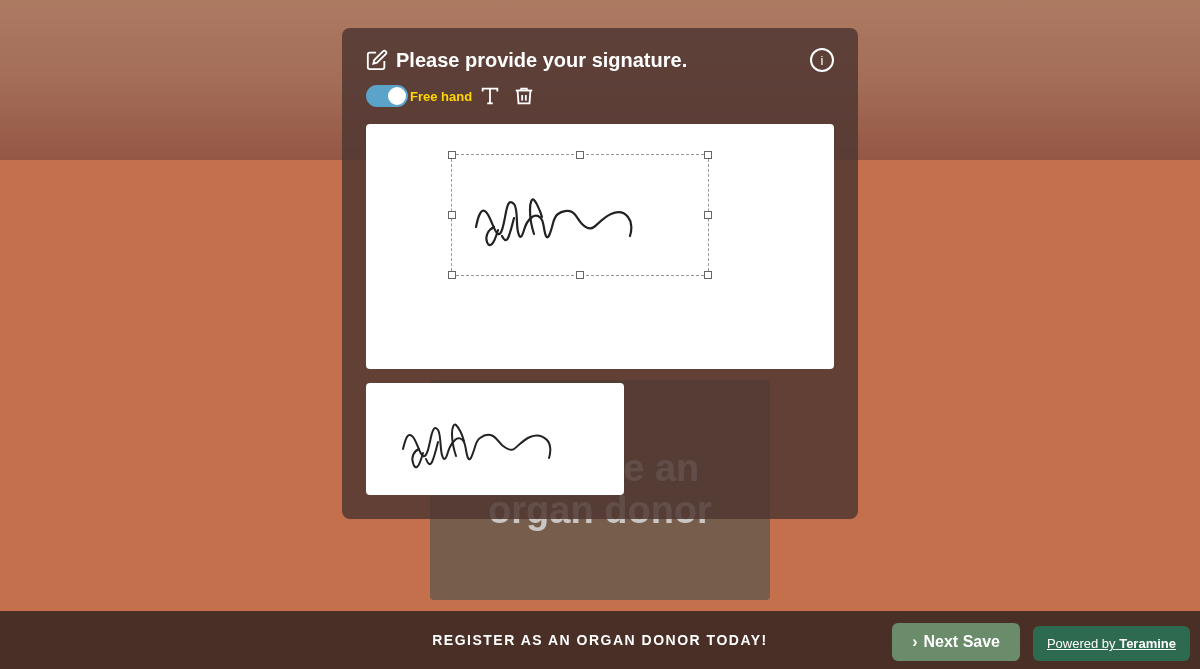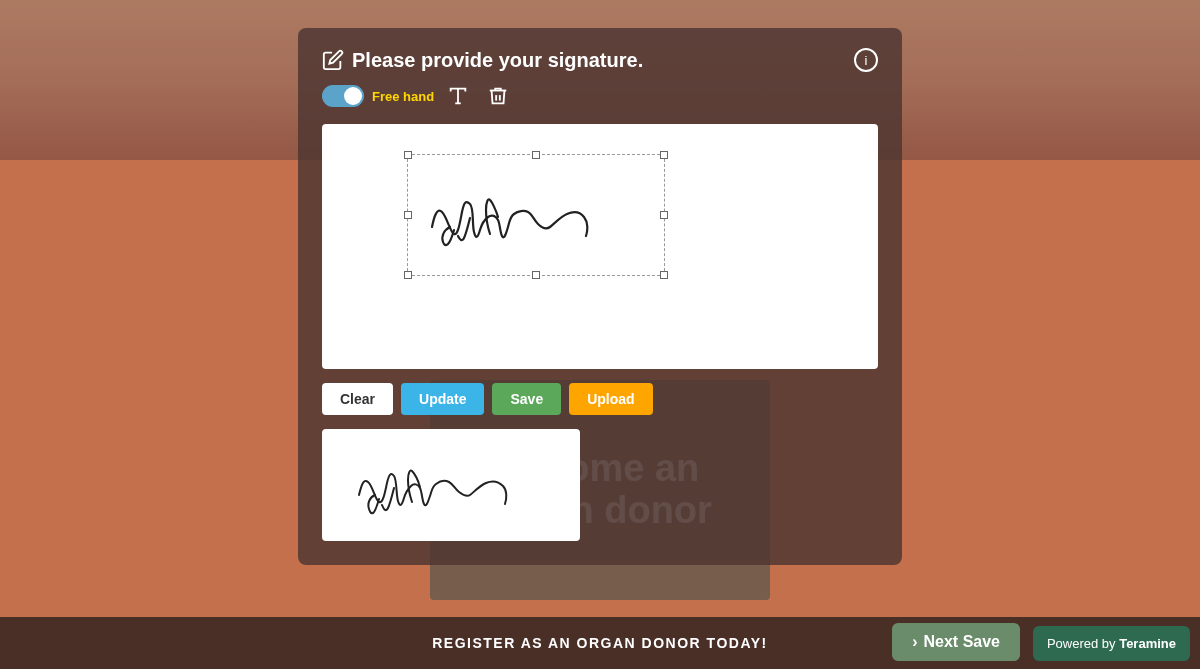--- a/index.html
+++ b/index.html
@@ -60,21 +60,21 @@
       top: 0; left: 0; right: 0; bottom: 0;
       background: rgba(0,0,0,0.15);
     }
 
     
     .modal {
       position: absolute;
       top: 28px;
       left: 50%;
       transform: translateX(-50%);
-      width: 604px;
+      width: 516px;
       background: rgba(80, 55, 50, 0.85);
       border-radius: 8px;
       padding: 20px 24px 24px;
       color: white;
     }
 
     .modal-header {
       display: flex;
       align-items: center;
       justify-content: space-between;
@@ -116,21 +116,21 @@
     .modal-subtitle {
       font-size: 14px;
       color: rgba(255,255,255,0.85);
       margin-bottom: 14px;
     }
 
     
     .toolbar-row {
       display: flex;
       align-items: center;
-      gap: 8px;
+      gap: 2px;
       margin-bottom: 12px;
     }
 
     .toggle-switch {
       width: 42px;
       height: 22px;
       background: #5BA3C9;
       border-radius: 11px;
       position: relative;
       cursor: pointer;
@@ -265,21 +265,21 @@
       width: 220px;
       height: 90px;
     }
 
     
     .bottom-bar {
       position: absolute;
       bottom: 0;
       left: 0;
       right: 0;
-      height: 52px;
+      height: 58px;
       background: rgba(60, 40, 35, 0.9);
       display: flex;
       align-items: center;
       justify-content: center;
     }
 
     .register-banner {
       font-size: 14px;
       font-weight: bold;
       color: white;
@@ -310,20 +310,21 @@
       bottom: 8px;
       right: 10px;
       background: #2D6A4F;
       color: white;
       border-radius: 6px;
       padding: 10px 14px;
       font-size: 13px;
       display: flex;
       align-items: center;
       gap: 0;
+      text-decoration: underline;
     }
 
     .powered-by .teramine {
       font-weight: bold;
     }
 
   </style>
 </head>
 <body>
 
@@ -389,26 +390,20 @@
       <div class="handle tr"></div>
       <div class="handle bl"></div>
       <div class="handle br"></div>
       <div class="handle top"></div>
       <div class="handle bottom"></div>
       <div class="handle left"></div>
       <div class="handle right"></div>
     </div>
   </div>
 
-  <div class="action-buttons">
-    <button class="btn btn-clear">Clear</button>
-    <button class="btn btn-update">Update</button>
-    <button class="btn btn-save">Save</button>
-    <button class="btn btn-upload">Upload</button>
-  </div>
 
   <div class="signature-preview">
     <svg viewBox="0 0 220 90" fill="none" stroke="#222" stroke-width="2" stroke-linecap="round" stroke-linejoin="round">
       <path d="M18,55 C20,47 22,38 27,42 C32,46 34,60 38,62 C42,64 44,52 46,43 C48,34 50,32 53,36 C56,40 55,54 57,61 C59,68 61,65 63,58 C65,51 67,49 70,46 C73,43 77,44 79,48 C81,52 81,60 83,64 C85,68 87,62 89,56 C91,50 91,47 95,44 C99,41 104,40 108,42 C112,44 114,49 118,52 C122,55 126,57 129,55 C132,53 138,46 145,43 C152,40 158,42 162,46 C166,50 166,58 164,64"></path>
       <path d="M38,59 C36,66 34,72 32,73 C30,74 29,72 28,69 C26,63 29,57 34,55"></path>
       <path d="M53,48 C51,56 49,64 47,68 C45,72 43,70 41,65"></path>
       <path d="M79,47 C77,40 73,33 71,31 C69,29 67,33 67,40 C67,47 69,56 71,62"></path>
     </svg>
   </div>
 

